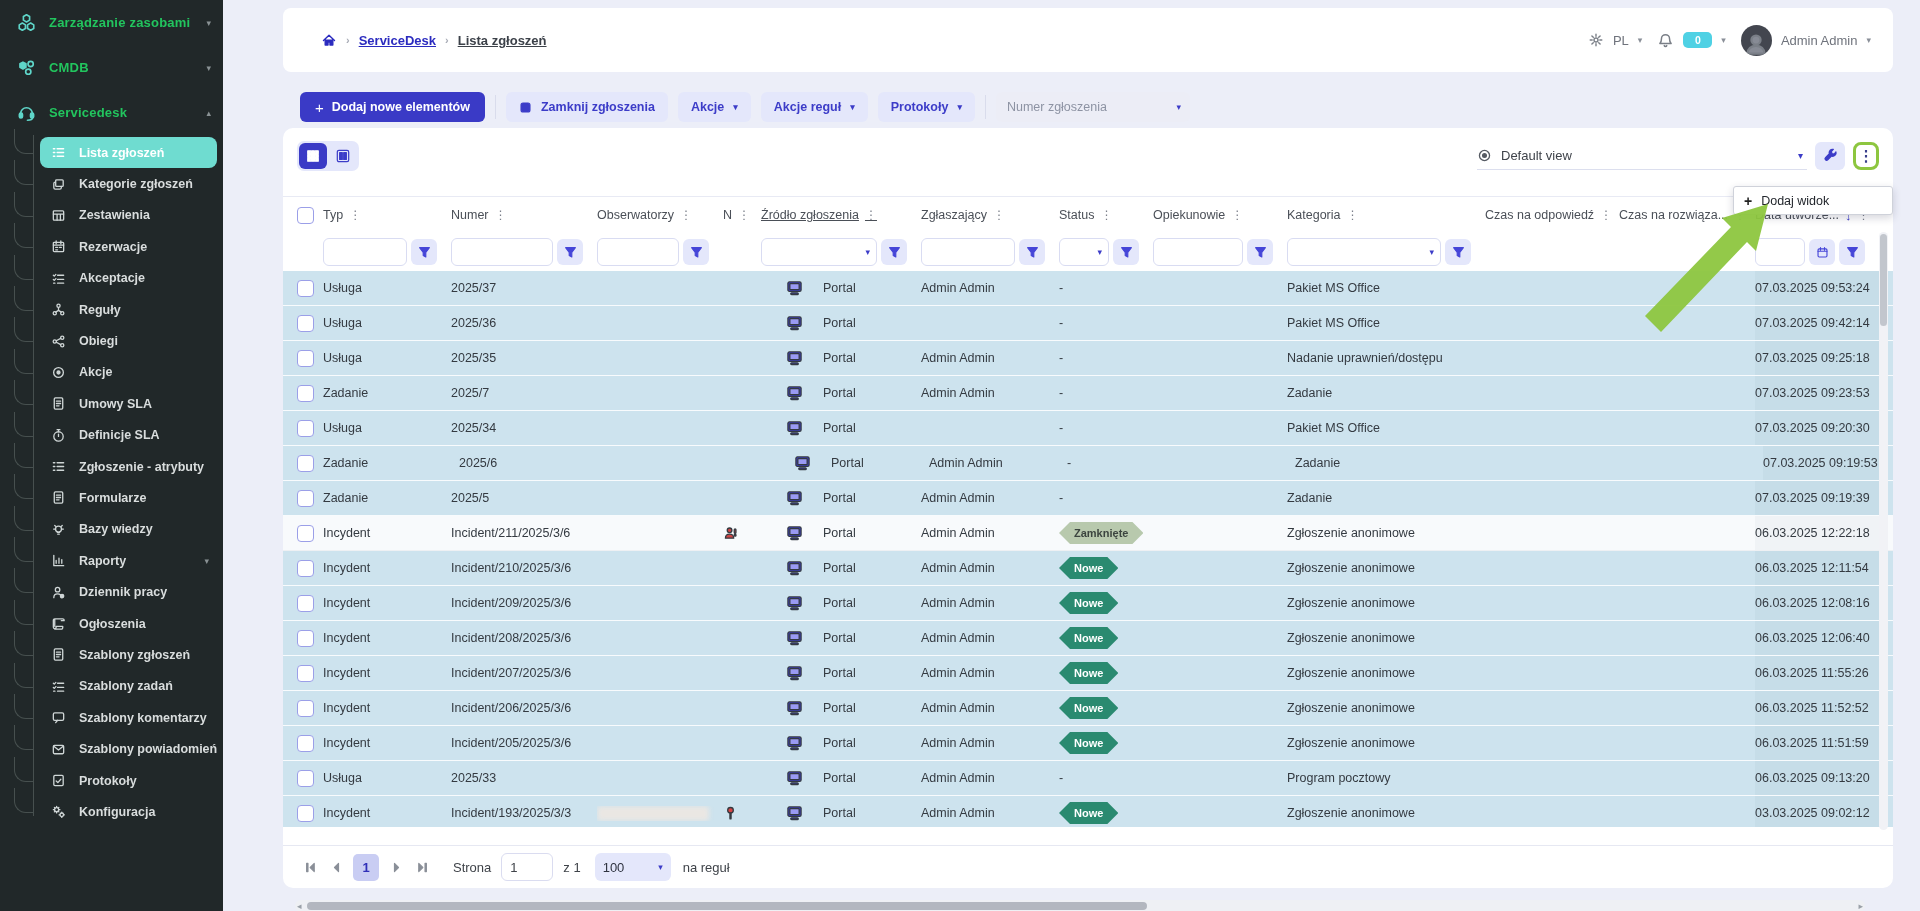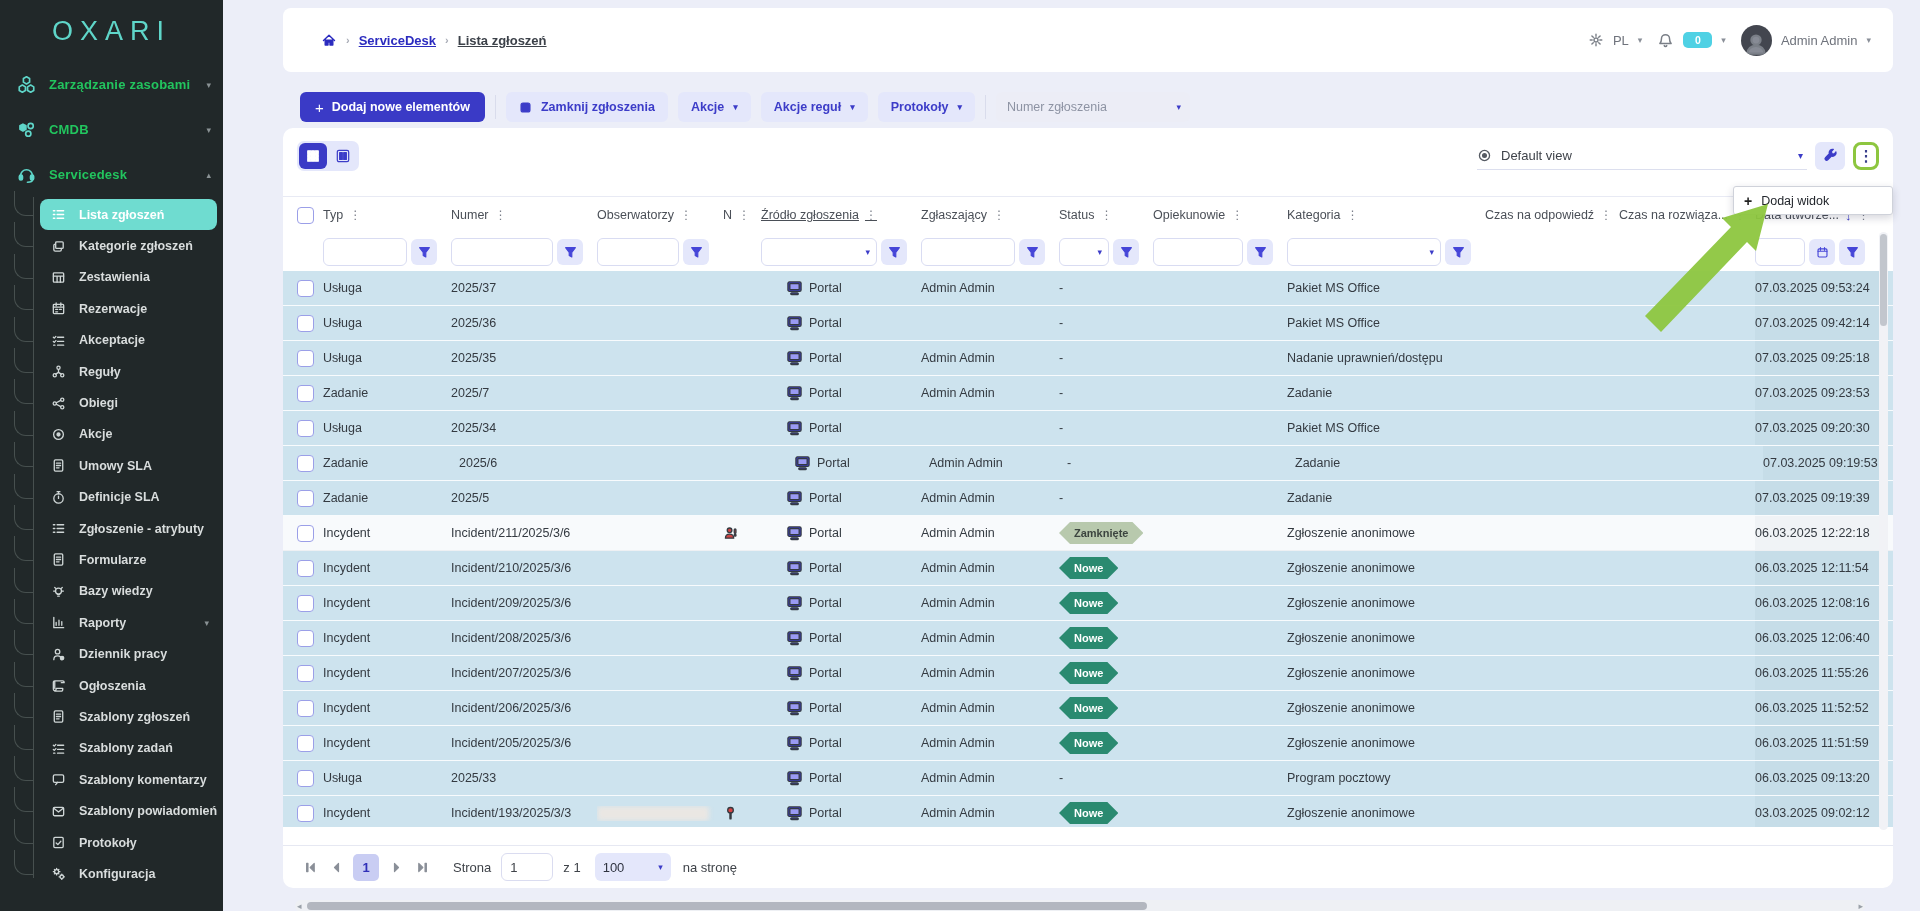--- a/index.html
+++ b/index.html
@@ -81,21 +81,21 @@
   .finput{flex:1;height:26px;background:#fff;border:1px solid #d9dcf2;border-radius:6px;min-width:0;display:flex;align-items:center;justify-content:flex-end;padding-right:6px;}
   .finput .fchev{color:#3c3cc8;font-size:9px;}
   .fbtn{flex:0 0 26px;width:26px;height:26px;background:#e4e7fb;border:none;border-radius:6px;color:#4646d8;display:flex;align-items:center;justify-content:center;cursor:pointer;}
   .tbody{height:556px;overflow:hidden;}
   .trow{height:34px;border-bottom:1px solid rgba(255,255,255,.85);background:#cde3ee;font-size:12.5px;color:#343a41;}
   .trow.white{background:#f8fafc;border-bottom:1px solid #eef0f3;}
   .trow .cell{white-space:nowrap;}
   .cell.sorted{background:rgba(40,60,90,.035);height:100%;}
   .cb{width:15px;height:15px;border:1.5px solid #9b9fe8;border-radius:4px;background:#fff;cursor:pointer;}
   .cbcell{padding-left:14px;}
-  .zrodlo{gap:7px;padding-left:26px;}
+  .zrodlo{gap:21px;padding-left:26px;}
   .badge{display:inline-block;padding:5px 15px;font-size:11px;font-weight:700;
     clip-path:polygon(11px 0%,calc(100% - 11px) 0%,100% 50%,calc(100% - 11px) 100%,11px 100%,0% 50%);}
   .badge.new{background:#2a8a70;color:#fff;}
   .badge.closed{background:#b8c9ad;color:#3c453f;}
   .redact{width:112px;height:15px;background:#eae7e3;border-radius:3px;filter:blur(2.5px);}
   
   .hscroll{position:absolute;left:12px;right:28px;top:772px;height:12px;background:#eef0f4;border-radius:6px;display:flex;align-items:center;}
   .hthumb{position:absolute;left:6px;width:840px;height:8px;background:#b3b7bf;border-radius:4px;cursor:grab;}
   .harrow{position:absolute;color:#9aa0a8;font-size:9px;top:1px;}
   .vscroll{position:absolute;right:5px;top:104px;bottom:58px;width:9px;background:#f1f2f6;border-radius:5px;}
@@ -115,21 +115,20 @@
     border-radius:8px 0 10px 0;display:flex;align-items:center;justify-content:center;gap:12px;}
   .summary .stext{font-size:13px;color:#3f4349;}
   .summary .refresh{font-size:16px;color:#4a4e55;cursor:pointer;}
   
   .green-arrow{position:absolute;left:1628px;top:196px;z-index:40;pointer-events:none;}
 </style>
 </head>
 <body>
 
 <aside class="sidebar">
-  <div class="logo">OXARI</div>
   <nav id="sidebar-nav">
       <div class="nav-group">
         <span class="gicon">
           <svg viewBox="0 0 16 16" width="19" height="19" fill="none" stroke="currentColor" stroke-width="1.4" stroke-linecap="round" stroke-linejoin="round">
             <path d="M8 1.5l2.6 1.5v3L8 7.5 5.4 6v-3L8 1.5zM4.5 8.5L7.1 10v3l-2.6 1.5L1.9 13v-3l2.6-1.5zM11.5 8.5l2.6 1.5v3l-2.6 1.5L8.9 13v-3l2.6-1.5z"></path>
           </svg>
         </span>
         <span class="glabel">Zarządzanie zasobami</span>
         <span class="gchev">▾</span>
       </div>
@@ -1426,19 +1425,19 @@
           <path d="M3.4 3l5 5-5 5z" fill="currentColor"></path>
         </svg>
       </span>
     <span class="pg-label">Strona</span>
     <input class="pg-input" value="1" style="">
     <span class="pg-z">z 1</span>
     <span class="pg-select">
       <span class="v">100</span>
       <span class="c">▾</span>
     </span>
-    <span class="pg-per">na stronę</span>
+    <span class="pg-per">na reguł</span>
   </div>
 </div>
 
 <svg class="green-arrow" width="160" height="140" viewBox="0 0 160 140">
   <polygon points="17,120 103,31 94,22 140,8 128,55 119,46 33,136" fill="#8dc63f" opacity="0.95"></polygon>
 </svg>
 
 </body></html>

